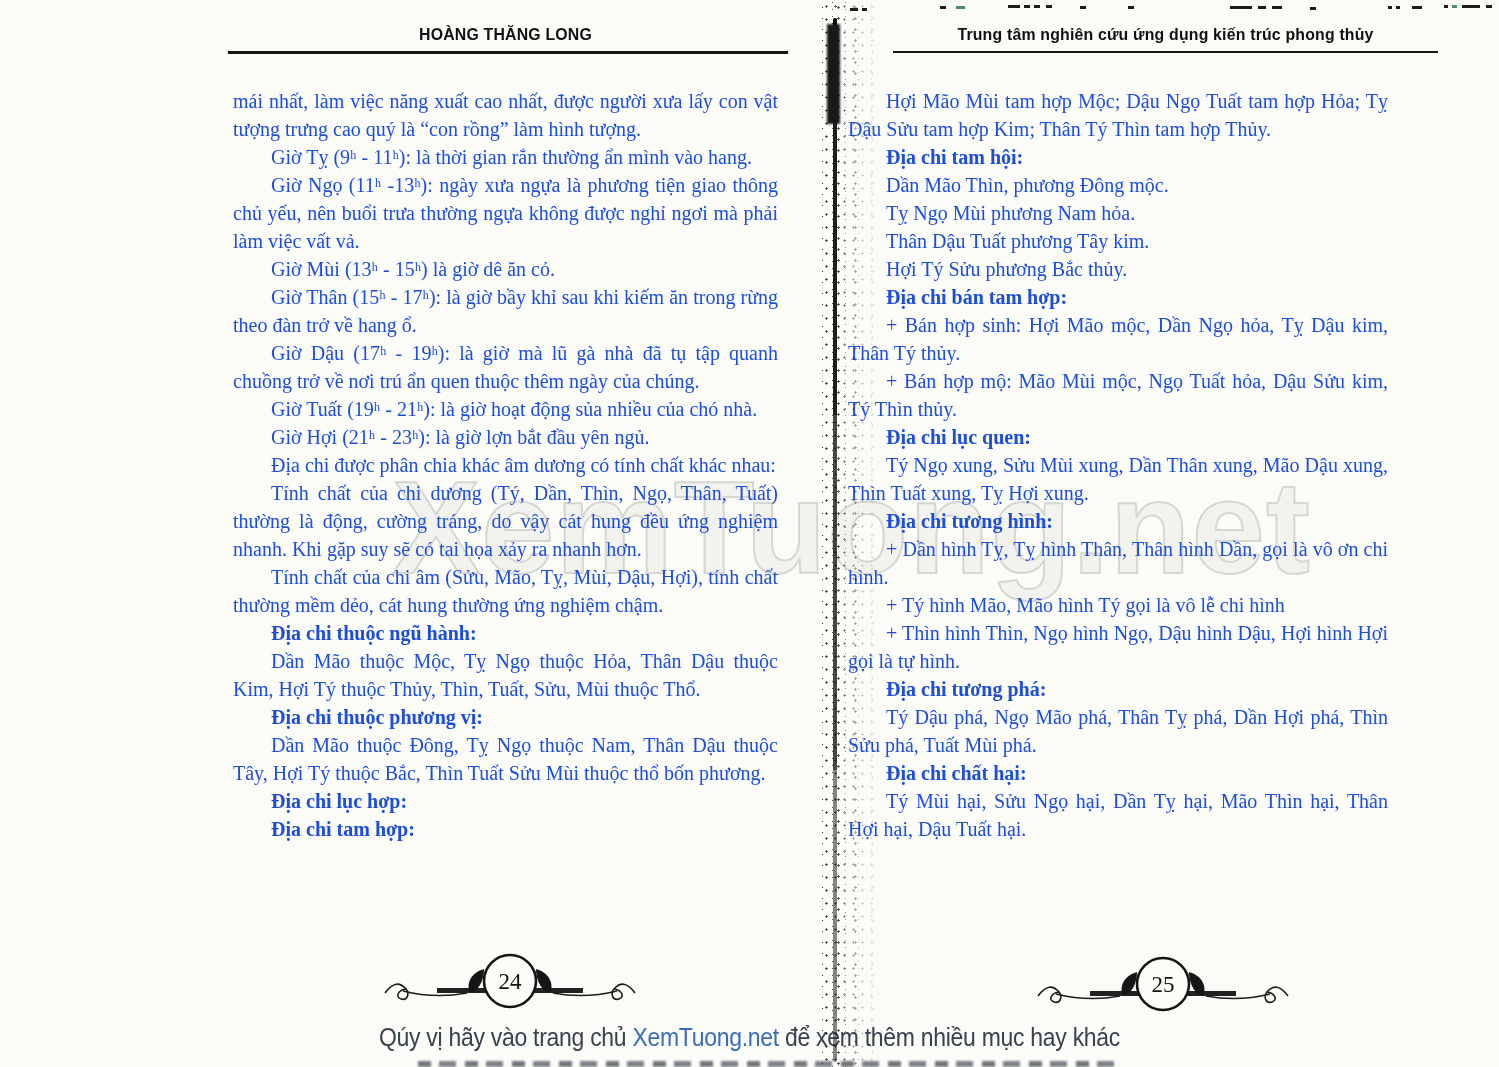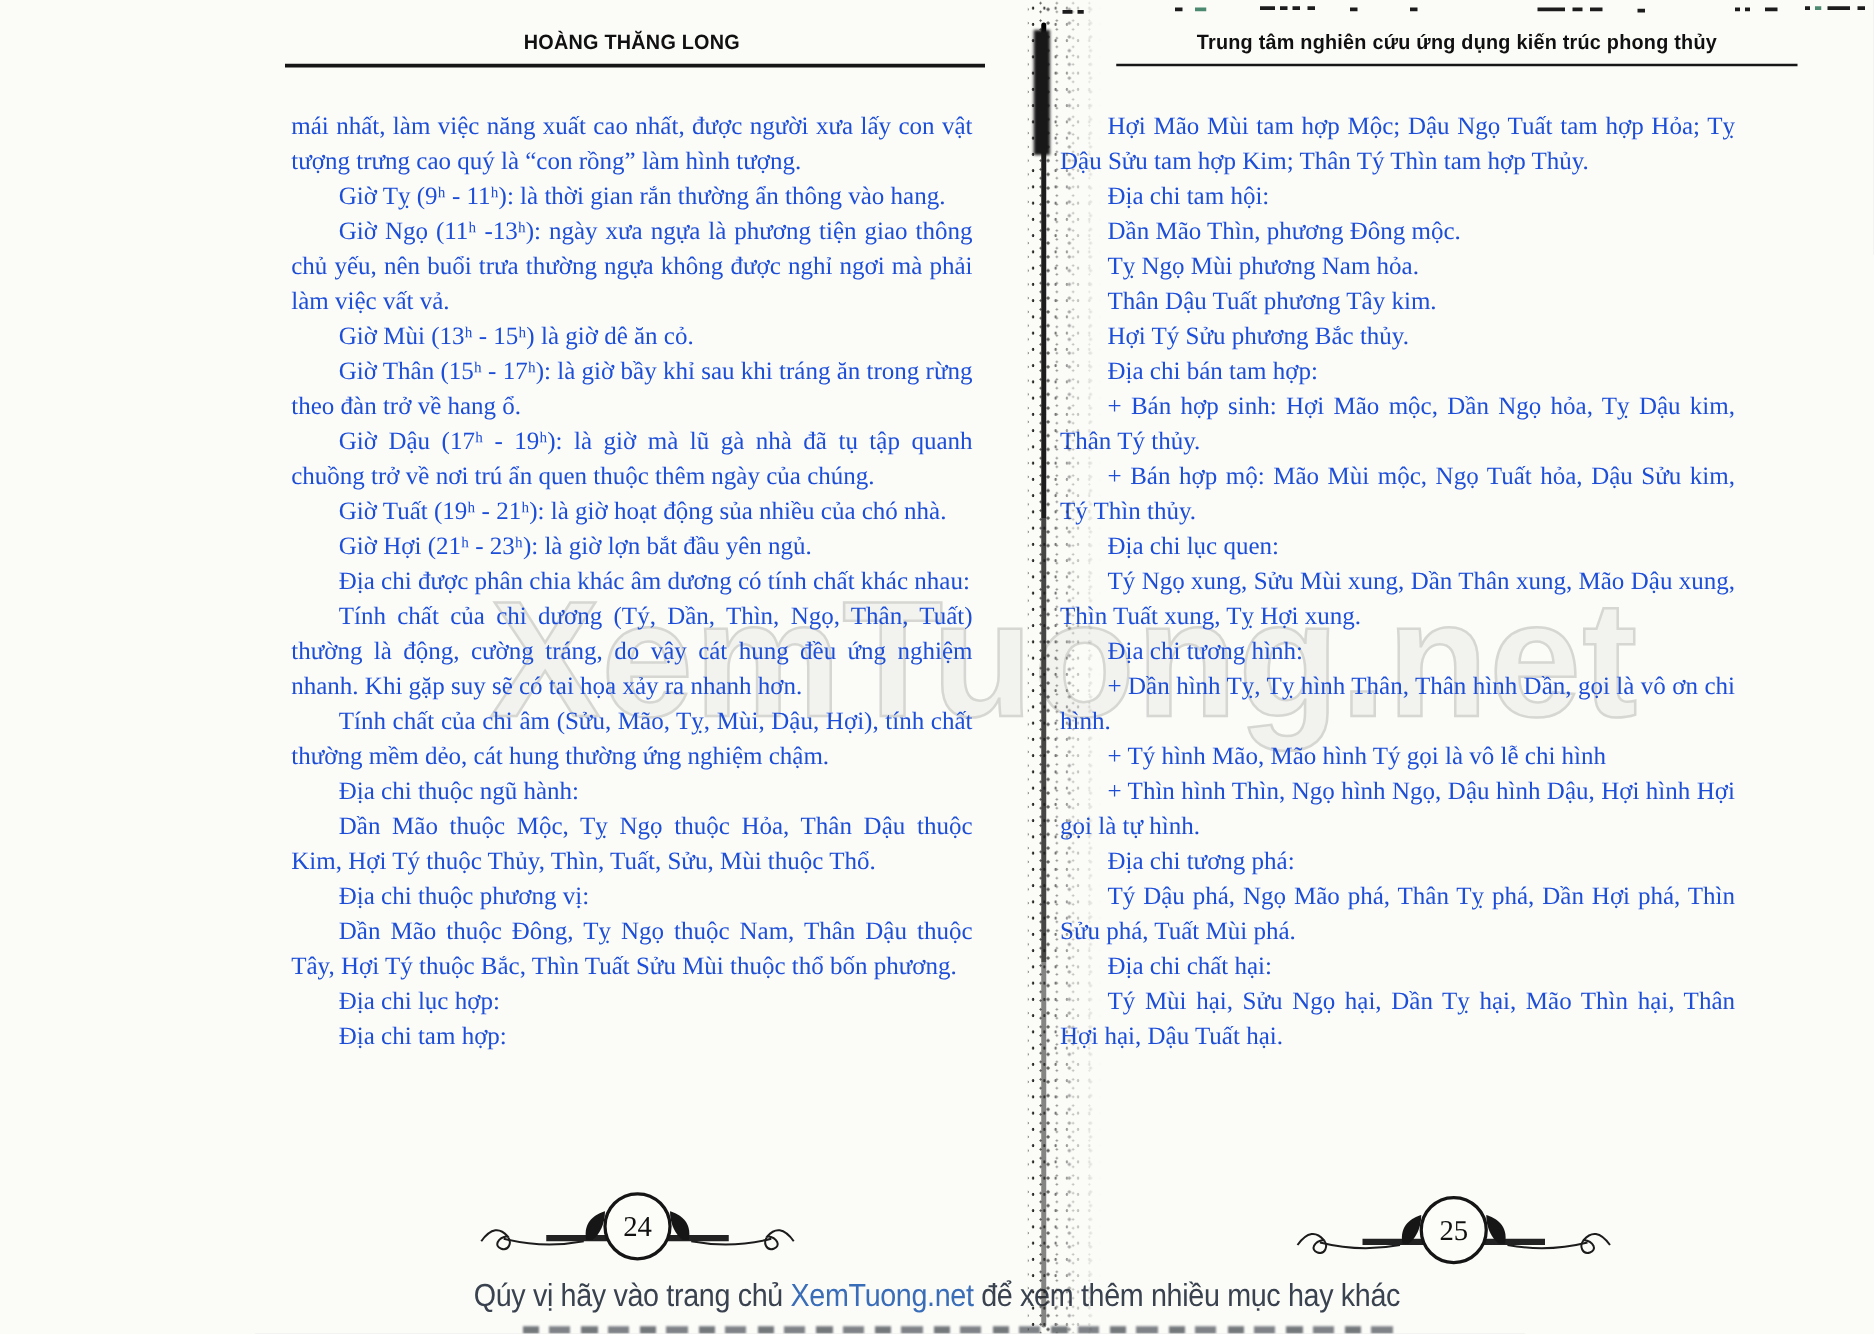--- a/index.html
+++ b/index.html
@@ -14,21 +14,21 @@
     font-weight:bold; font-size:16.5px; color:#101010;
     text-align:center; letter-spacing:.2px; transform:scaleX(.96);
   }
   .rule{position:absolute; top:51px; height:3px; background:#161616; z-index:2;}
   .col{
     position:absolute; top:87px; z-index:2; color:#1d4ed8;
     font-size:20px; line-height:28px; text-align:justify;
   }
   .para{margin:0;}
   .para.indent{text-indent:38px;}
-  .para.bold{font-weight:normal;}
+  .para.bold{font-weight:bold;}
   .watermark{
     position:absolute; left:392px; top:452px; z-index:1;
     font-family:"Liberation Sans","DejaVu Sans",sans-serif;
     font-weight:bold; font-size:132px; letter-spacing:1px;
     color:rgba(0,0,0,0.035); white-space:nowrap; user-select:none;
   }
   
   .gutter{
     position:absolute; left:822px; top:0; width:62px; height:1067px; z-index:3;
     background-image:
@@ -64,24 +64,24 @@
 <body>
 
 <div id="canvas">
 
   <div class="watermark" style="-webkit-text-stroke: 2px rgb(214, 214, 211);">XemTuong.net</div>
 
   <div class="page-header" style="left:228px; width:555px;">HOÀNG THĂNG LONG</div>
   <div class="rule" style="left:228px; width:560px;"></div>
   <div class="col" style="left:233px; width:545px;">
       <p class="para">mái nhất, làm việc năng xuất cao nhất, được người xưa lấy con vật tượng trưng cao quý là “con rồng” làm hình tượng.</p>
-      <p class="para indent">Giờ Tỵ (9ʰ - 11ʰ): là thời gian rắn thường ẩn thông vào hang.</p>
+      <p class="para indent">Giờ Tỵ (9ʰ - 11ʰ): là thời gian rắn thường ẩn mình vào hang.</p>
       <p class="para indent">Giờ Ngọ (11ʰ -13ʰ): ngày xưa ngựa là phương tiện giao thông chủ yếu, nên buổi trưa thường ngựa không được nghỉ ngơi mà phải làm việc vất vả.</p>
       <p class="para indent">Giờ Mùi (13ʰ - 15ʰ) là giờ dê ăn cỏ.</p>
-      <p class="para indent">Giờ Thân (15ʰ - 17ʰ): là giờ bầy khỉ sau khi tráng ăn trong rừng theo đàn trở về hang ổ.</p>
+      <p class="para indent">Giờ Thân (15ʰ - 17ʰ): là giờ bầy khỉ sau khi kiếm ăn trong rừng theo đàn trở về hang ổ.</p>
       <p class="para indent">Giờ Dậu (17ʰ - 19ʰ): là giờ mà lũ gà nhà đã tụ tập quanh chuồng trở về nơi trú ẩn quen thuộc thêm ngày của chúng.</p>
       <p class="para indent">Giờ Tuất (19ʰ - 21ʰ): là giờ hoạt động sủa nhiều của chó nhà.</p>
       <p class="para indent">Giờ Hợi (21ʰ - 23ʰ): là giờ lợn bắt đầu yên ngủ.</p>
       <p class="para indent">Địa chi được phân chia khác âm dương có tính chất khác nhau:</p>
       <p class="para indent">Tính chất của chi dương (Tý, Dần, Thìn, Ngọ, Thân, Tuất) thường là động, cường tráng, do vậy cát hung đều ứng nghiệm nhanh. Khi gặp suy sẽ có tai họa xảy ra nhanh hơn.</p>
       <p class="para indent">Tính chất của chi âm (Sửu, Mão, Tỵ, Mùi, Dậu, Hợi), tính chất thường mềm dẻo, cát hung thường ứng nghiệm chậm.</p>
       <p class="para bold indent">Địa chi thuộc ngũ hành:</p>
       <p class="para indent">Dần Mão thuộc Mộc, Tỵ Ngọ thuộc Hỏa, Thân Dậu thuộc Kim, Hợi Tý thuộc Thủy, Thìn, Tuất, Sửu, Mùi thuộc Thổ.</p>
       <p class="para bold indent">Địa chi thuộc phương vị:</p>
       <p class="para indent">Dần Mão thuộc Đông, Tỵ Ngọ thuộc Nam, Thân Dậu thuộc Tây, Hợi Tý thuộc Bắc, Thìn Tuất Sửu Mùi thuộc thổ bốn phương.</p>

